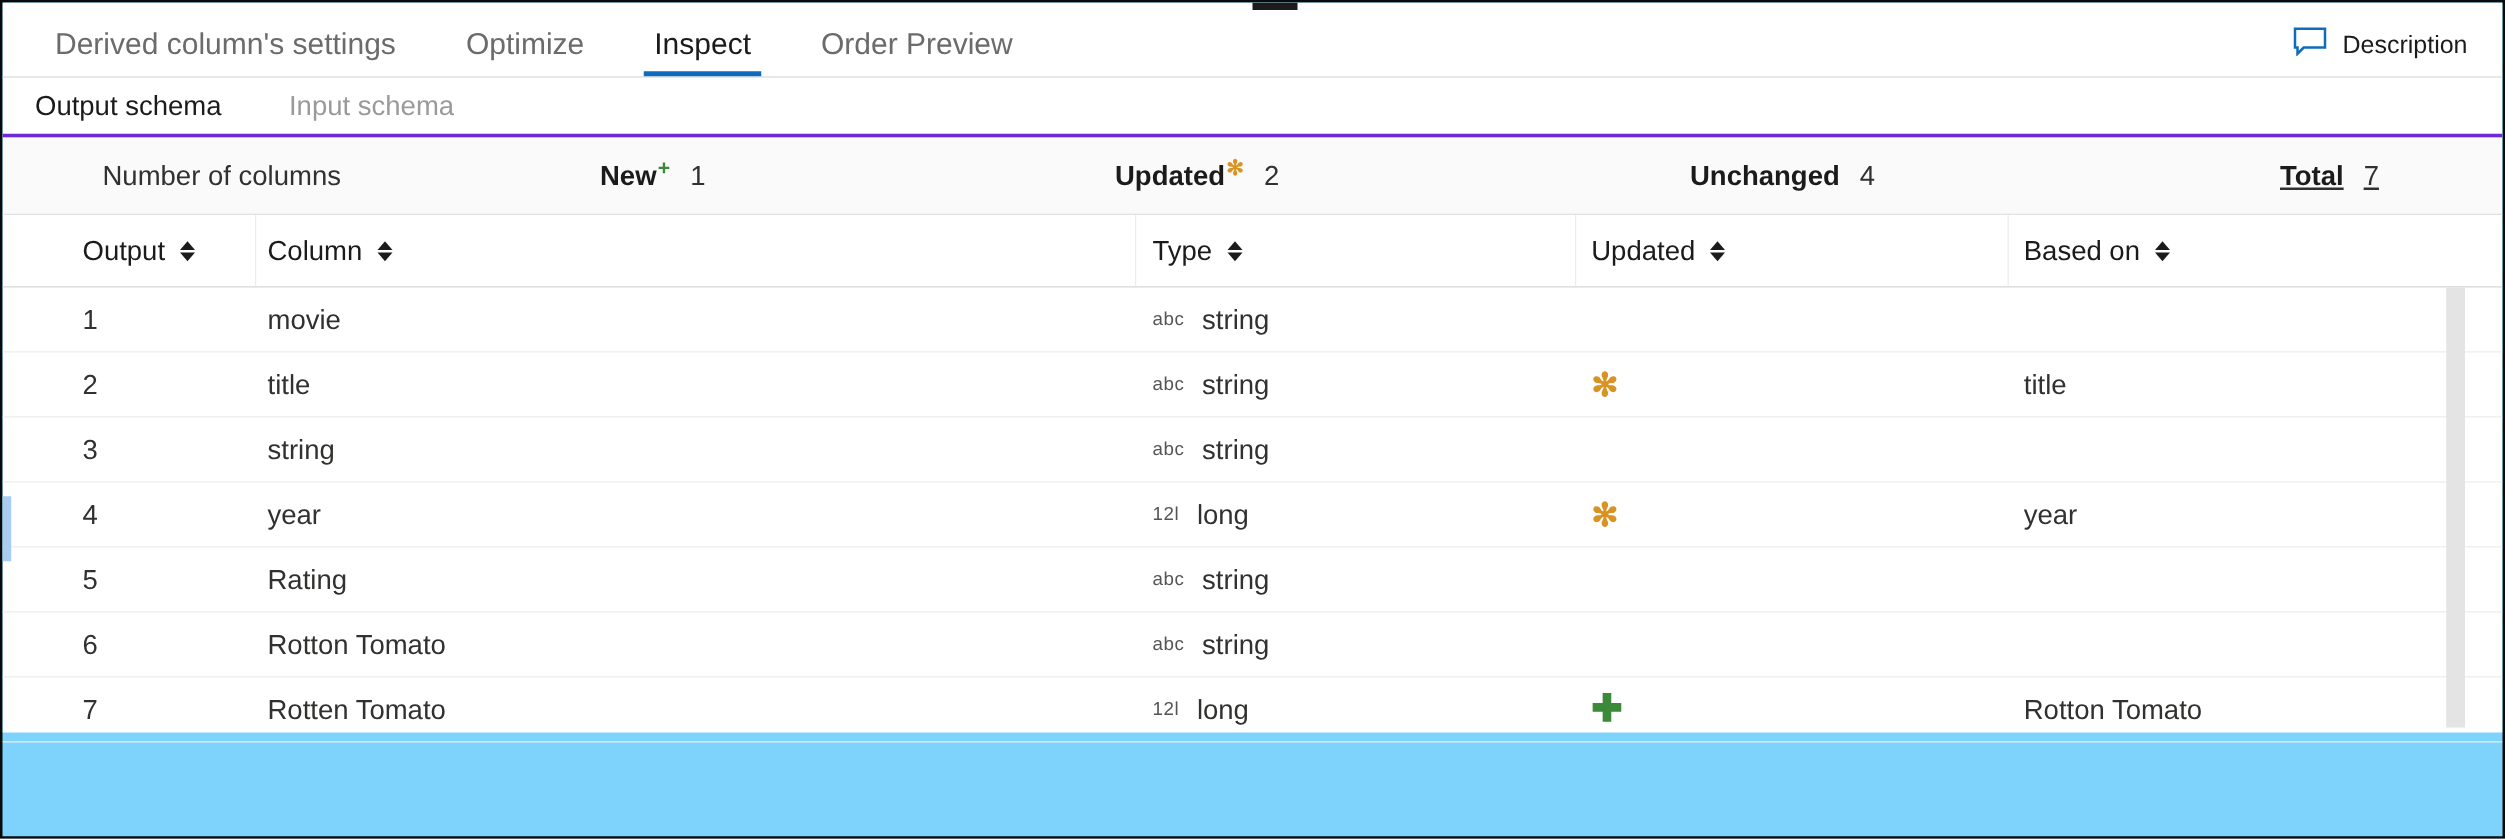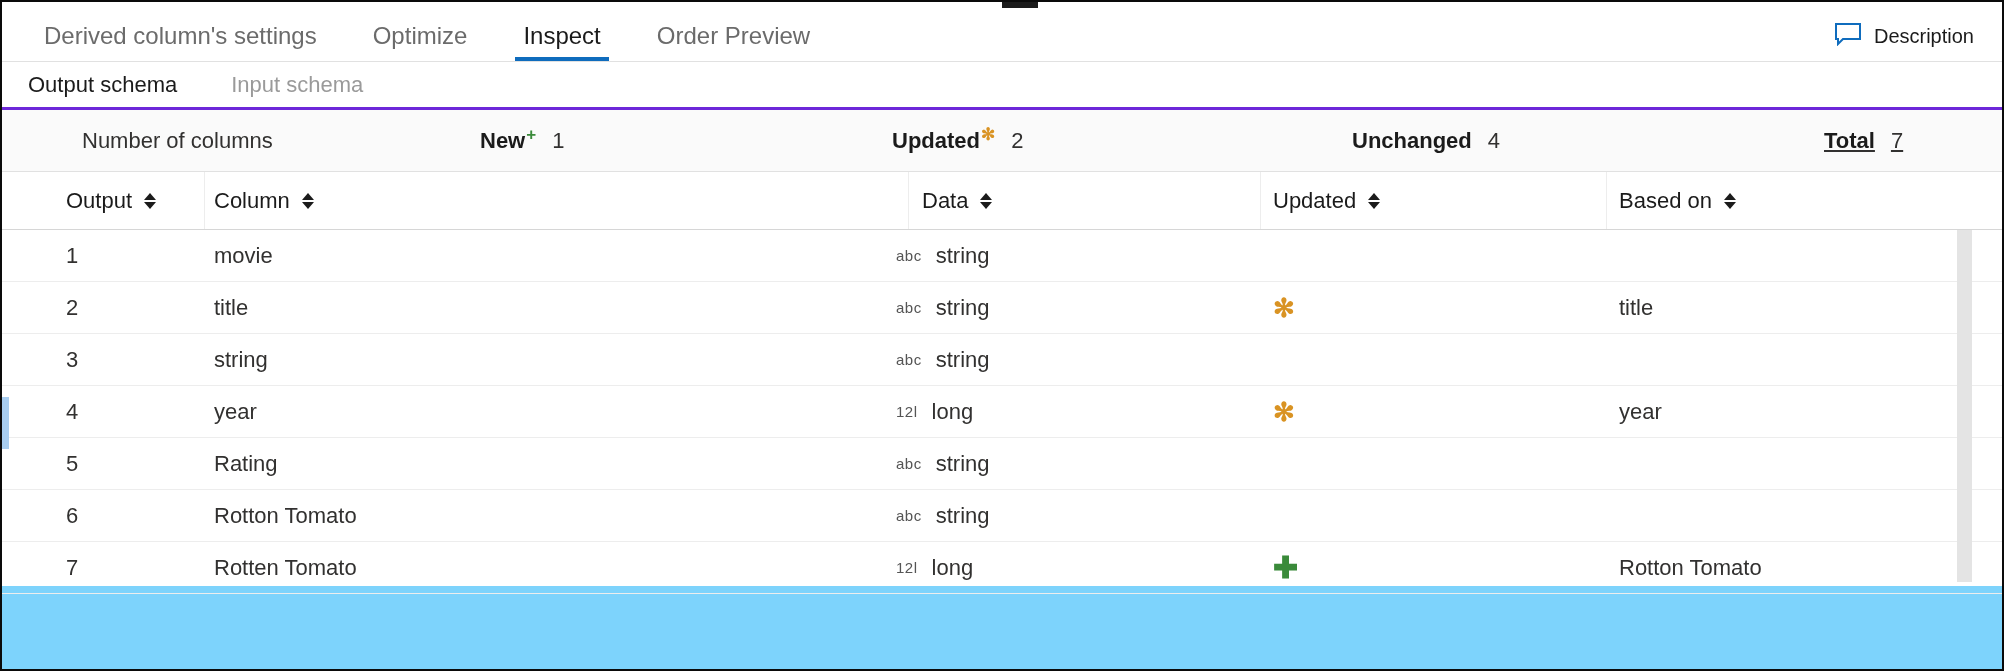--- a/index.html
+++ b/index.html
@@ -220,21 +220,21 @@
     font-size: 26px;
     line-height: 1;
     font-weight: bold;
   }
   .mark.star { color: #d99323; }
   .mark.plus { color: #3a8a3a; font-size: 30px; }
 
   
   .c-order   { left: 64px; }
   .c-column  { left: 212px; }
-  .c-type    { left: 894px; }
+  .c-type    { left: 920px; }
   .c-updated { left: 1271px; }
   .c-based   { left: 1617px; }
 
   .h-order   { left: 64px; }
   .h-column  { left: 212px; }
   .h-type    { left: 920px; }
   .h-updated { left: 1271px; }
   .h-based   { left: 1617px; }
 
   
@@ -345,21 +345,21 @@
           </span>
       </div>
       <div class="th h-column">
         <span>Column</span>
         <span class="sorticon">
             <i class="up"></i>
             <i class="down"></i>
           </span>
       </div>
       <div class="th h-type">
-        <span>Data</span>
+        <span>Type</span>
         <span class="sorticon">
             <i class="up"></i>
             <i class="down"></i>
           </span>
       </div>
       <div class="th h-updated">
         <span>Updated</span>
         <span class="sorticon">
             <i class="up"></i>
             <i class="down"></i>

